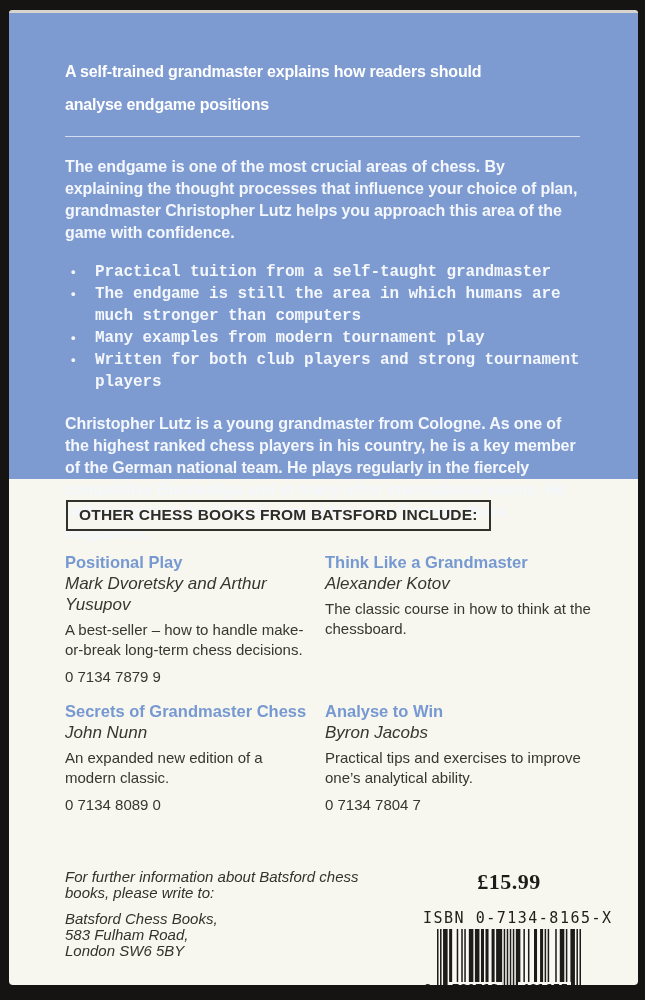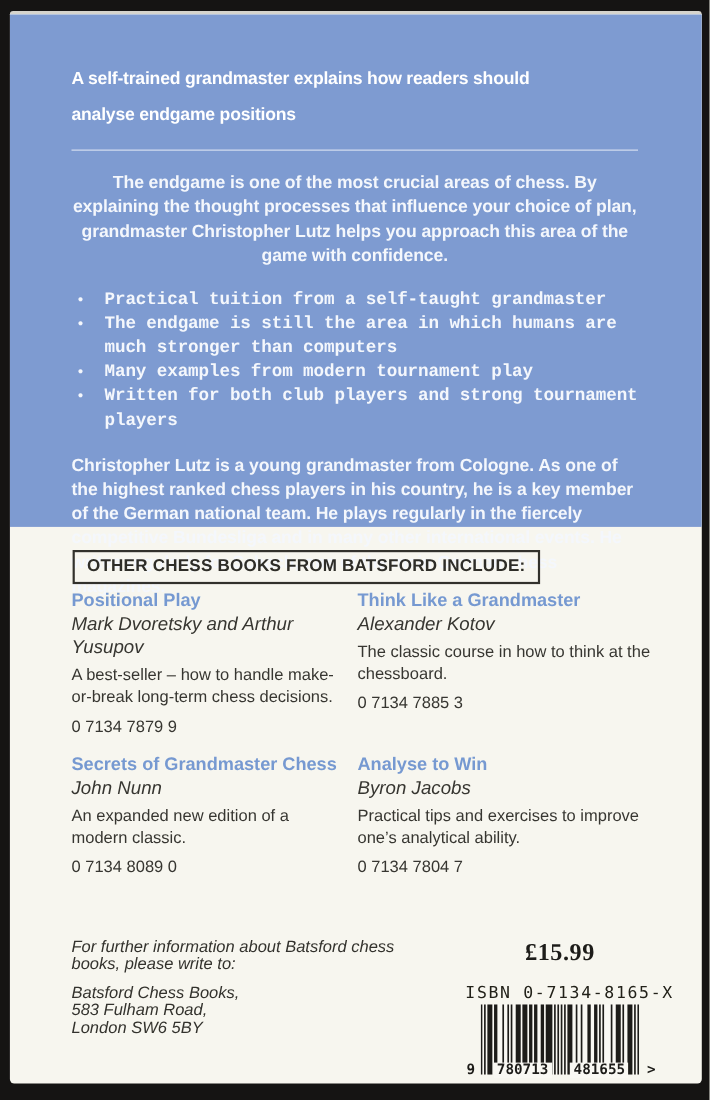--- a/index.html
+++ b/index.html
@@ -47,39 +47,39 @@
   .bullets li{
     display:flex;
     font-weight:bold;
   }
   .bullets .dot{
     width:24px;flex:0 0 24px;text-align:left;padding-left:6px;
     font-size:13px;line-height:22px;
   }
   .bullets .btxt{flex:1;font-family:Liberation Mono, monospace;}
   .bio{margin:20px 0 0 0;font-weight:bold;}
-  .intro{font-weight:bold;text-align:center;}
+  .intro{font-weight:bold;}
   
   .lower{padding:21px 48px 0 56px;color:#33322d;}
   .other-box{
     display:inline-block;
     border:2px solid #32312c;
     padding:4px 11px 5px 11px;
     font-weight:bold;
     font-size:15.5px;
     letter-spacing:0.2px;
     color:#2e2d28;
     margin-left:1px;
   }
   .books-grid{
     display:grid;
     grid-template-columns:243px 281px;
     column-gap:17px;
     row-gap:16px;
-    margin-top:5px;
+    margin-top:21px;
   }
   .book-entry{min-height:100px;}
   .bk-title{
     color:#7699d1;
     font-weight:bold;
     font-size:16.5px;
     line-height:21px;
   }
   .bk-author{
     font-style:italic;
@@ -199,21 +199,20 @@
       <div class="book-entry">
         <div class="bk-title">Positional Play</div>
         <div class="bk-author">Mark Dvoretsky and Arthur Yusupov</div>
         <div class="bk-desc">A best-seller – how to handle make-or-break long-term chess decisions.</div>
         <div class="bk-isbn">0 7134 7879 9</div>
       </div>
       <div class="book-entry">
         <div class="bk-title">Think Like a Grandmaster</div>
         <div class="bk-author">Alexander Kotov</div>
         <div class="bk-desc">The classic course in how to think at the chessboard.</div>
-        <div class="bk-isbn">0 7134 7885 3</div>
       </div>
       <div class="book-entry">
         <div class="bk-title">Secrets of Grandmaster Chess</div>
         <div class="bk-author">John Nunn</div>
         <div class="bk-desc">An expanded new edition of a modern classic.</div>
         <div class="bk-isbn">0 7134 8089 0</div>
       </div>
       <div class="book-entry">
         <div class="bk-title">Analyse to Win</div>
         <div class="bk-author">Byron Jacobs</div>

